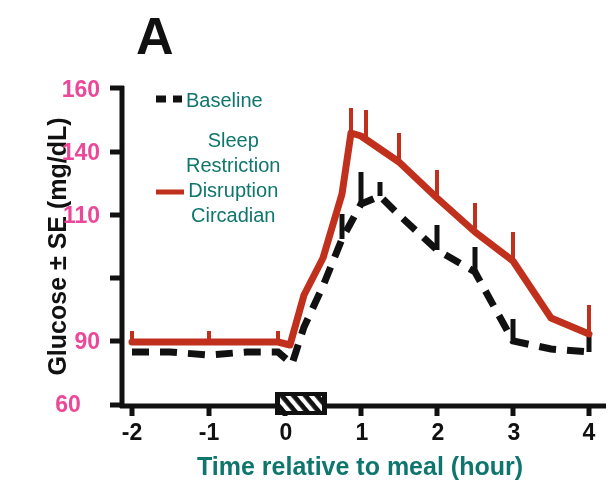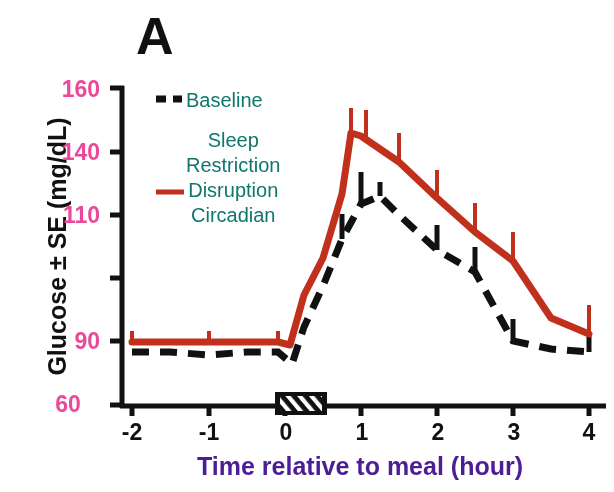--- a/index.html
+++ b/index.html
@@ -50,21 +50,21 @@
     font-family: "Liberation Sans", sans-serif;
   }
   .axis-title-x {
     position: absolute;
     left: 120px;
     top: 452px;
     width: 480px;
     text-align: center;
     font-size: 25px;
     font-weight: bold;
-    color: #4c1d95;
+    color: #0f766e;
     white-space: nowrap;
     font-family: "Liberation Sans", sans-serif;
   }
   .ytick-label {
     position: absolute;
     width: 64px;
     text-align: right;
     font-size: 23px;
     font-weight: bold;
     color: #ec4899;

